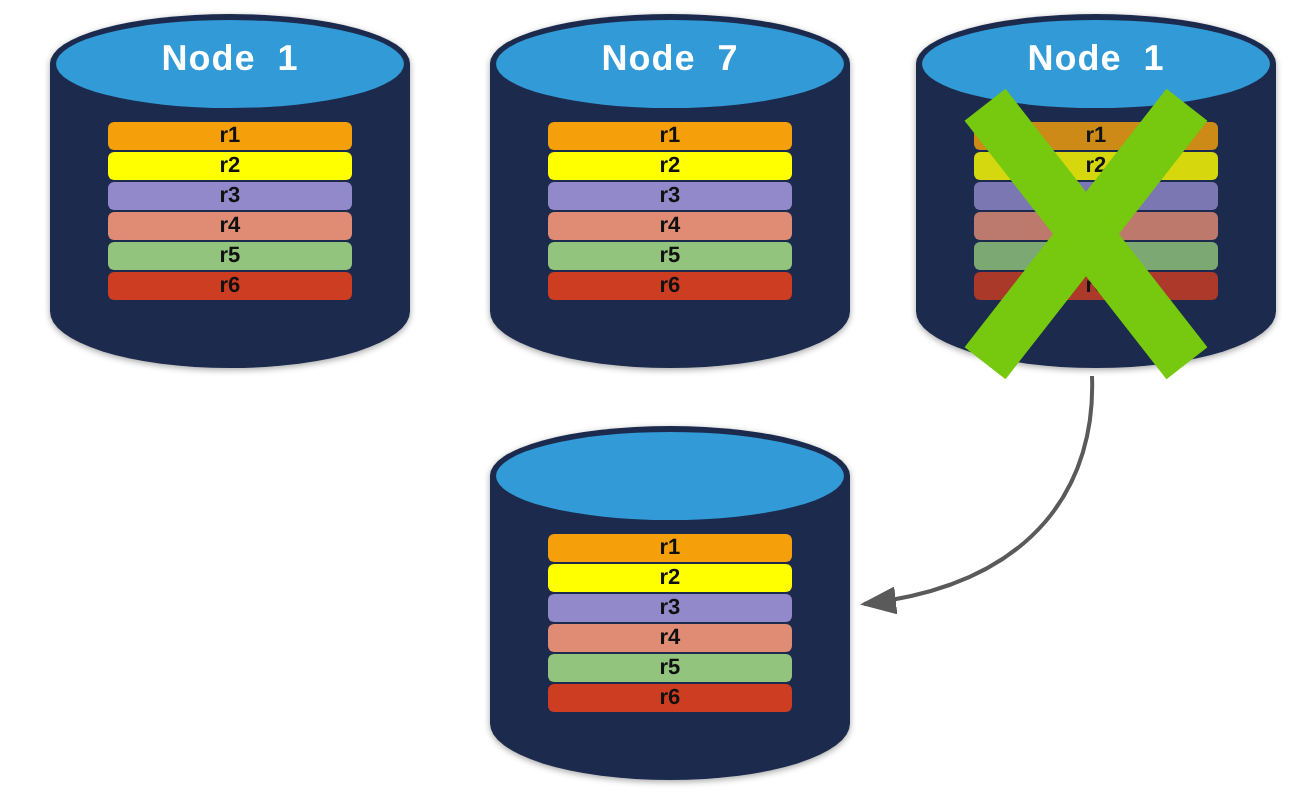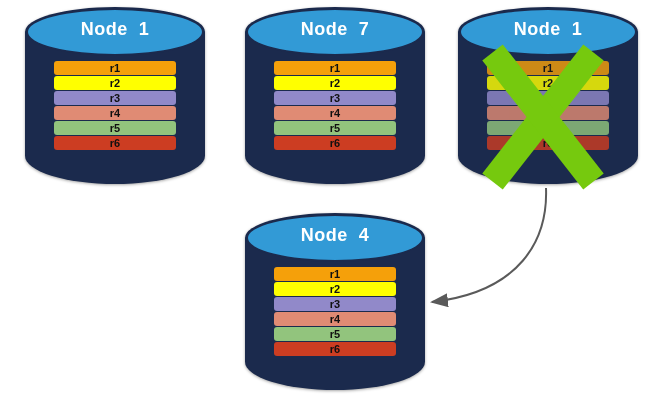--- a/index.html
+++ b/index.html
@@ -155,21 +155,20 @@
     </div>
     <div class="x-mark" style="left:30px; top:40px; width:110px; height:140px;">
       <span class="a"></span>
       <span class="b"></span>
     </div>
   </div>
 
   <div class="node" style="left:245px; top:213px; width:163px; height:177px;">
     <div class="cyl-body"></div>
     <div class="cyl-top"></div>
-    <div class="node-label">Node  4</div>
     <div class="records">
       <div class="record" style="background:#F5A00A;">r1</div>
       <div class="record" style="background:#FFFF00;">r2</div>
       <div class="record" style="background:#9189C9;">r3</div>
       <div class="record" style="background:#E08B74;">r4</div>
       <div class="record" style="background:#92C47D;">r5</div>
       <div class="record" style="background:#CC3D22;">r6</div>
     </div>
   </div>
 

